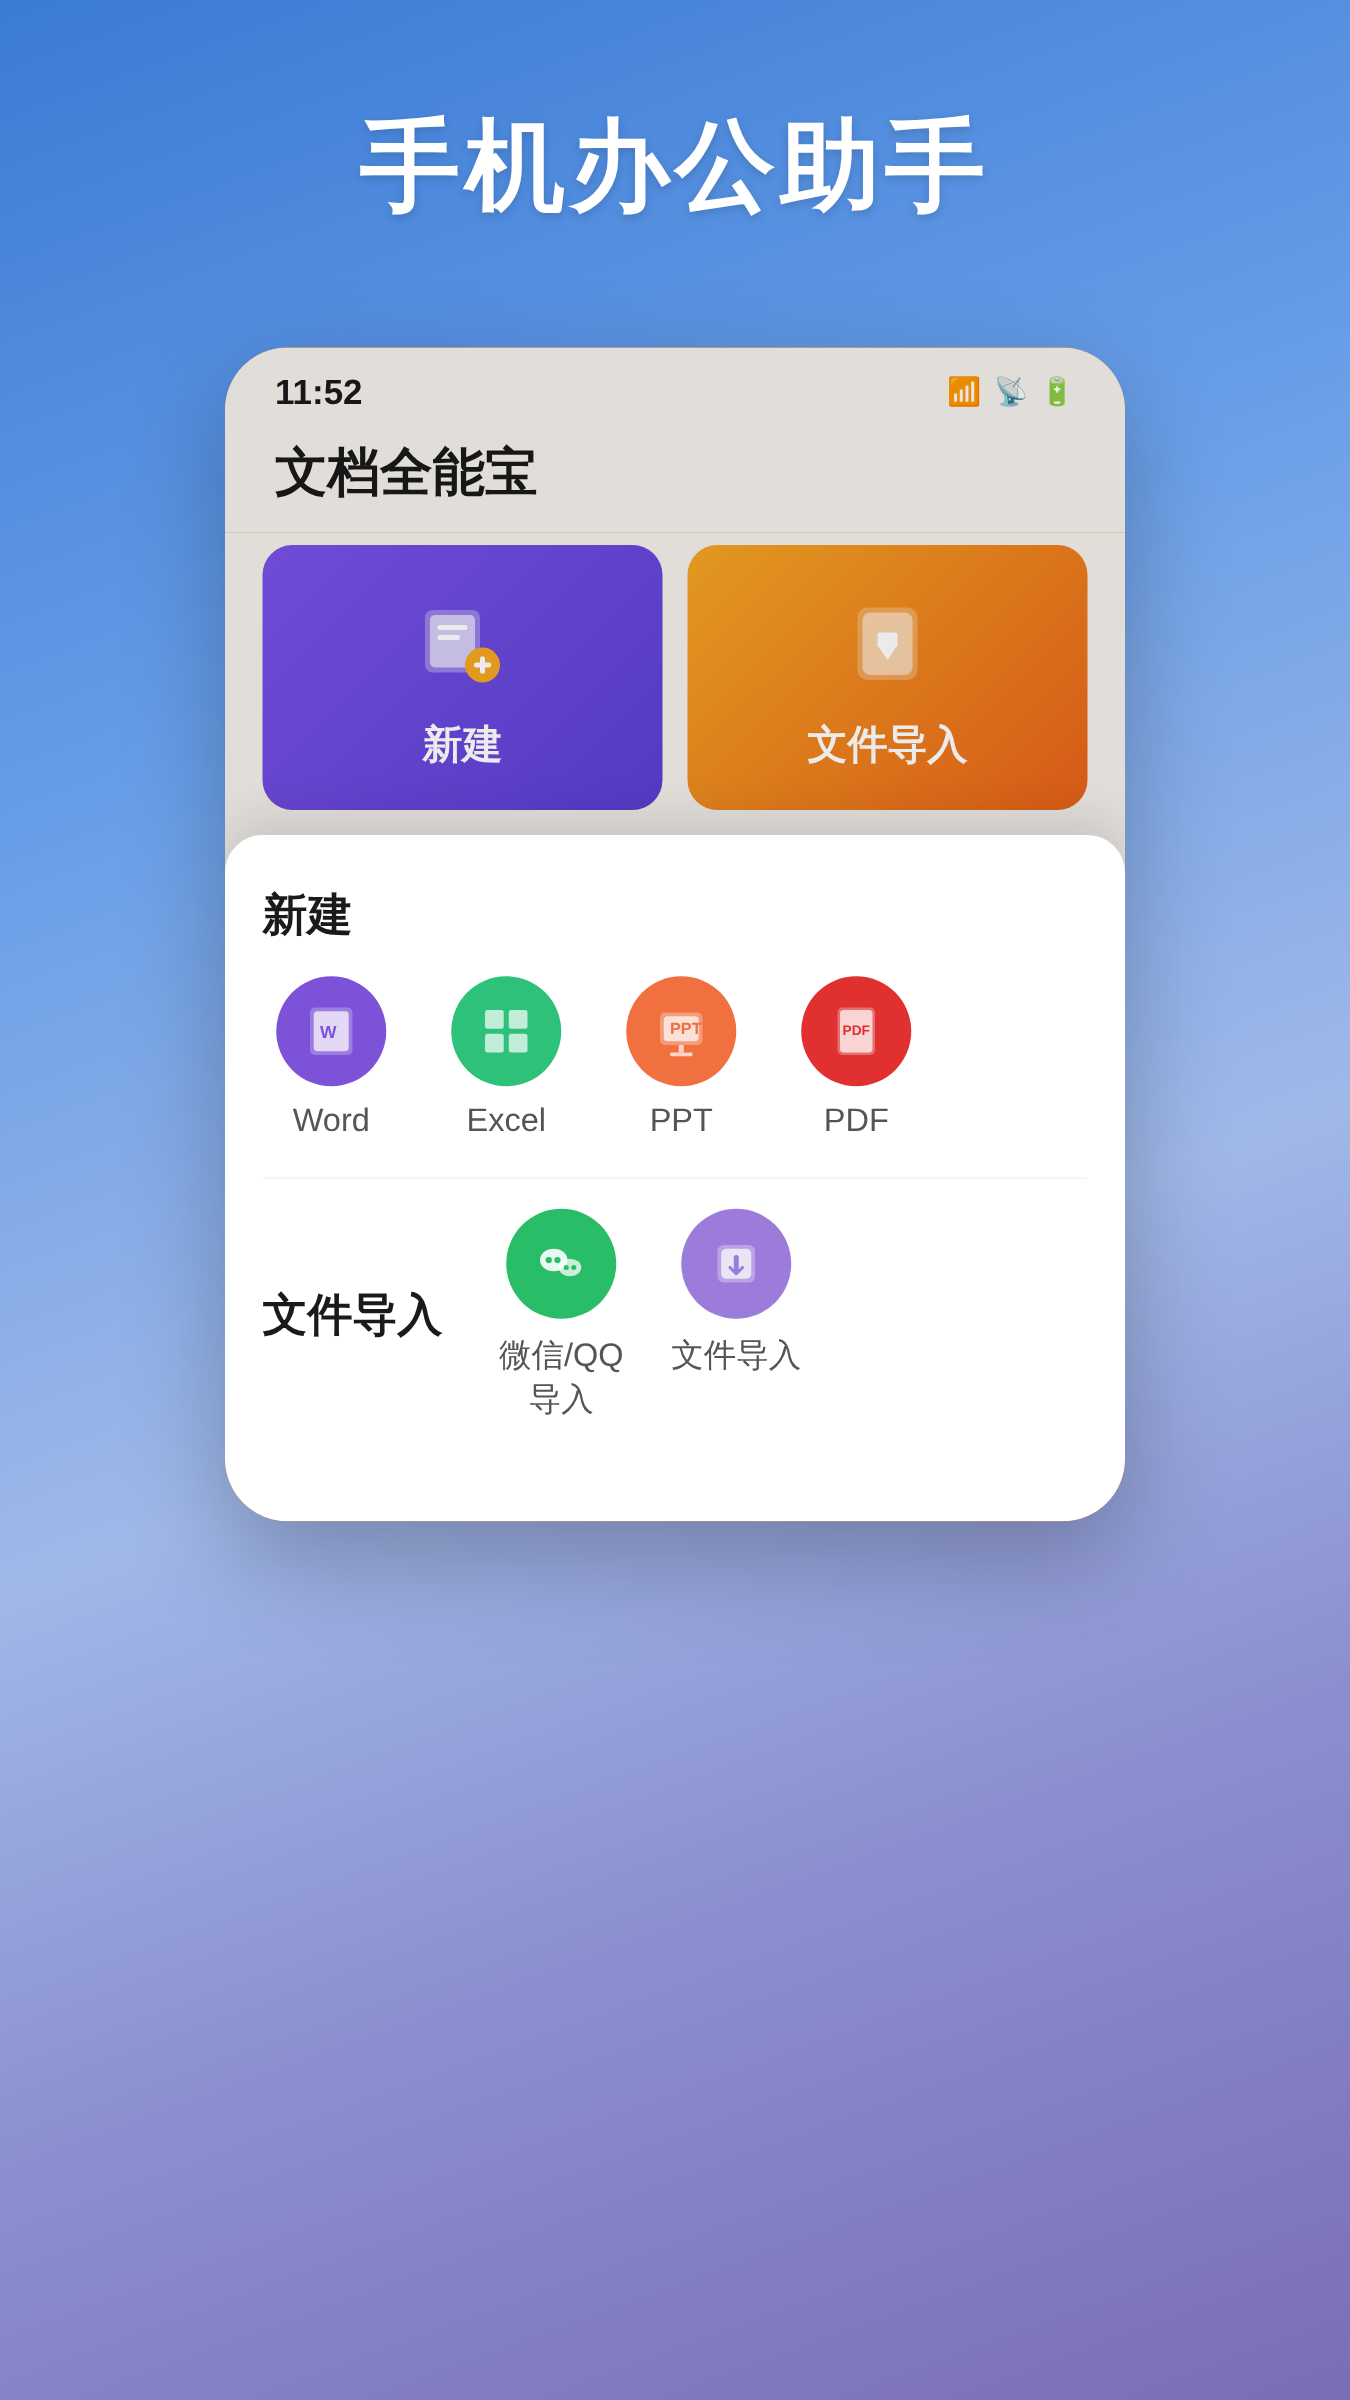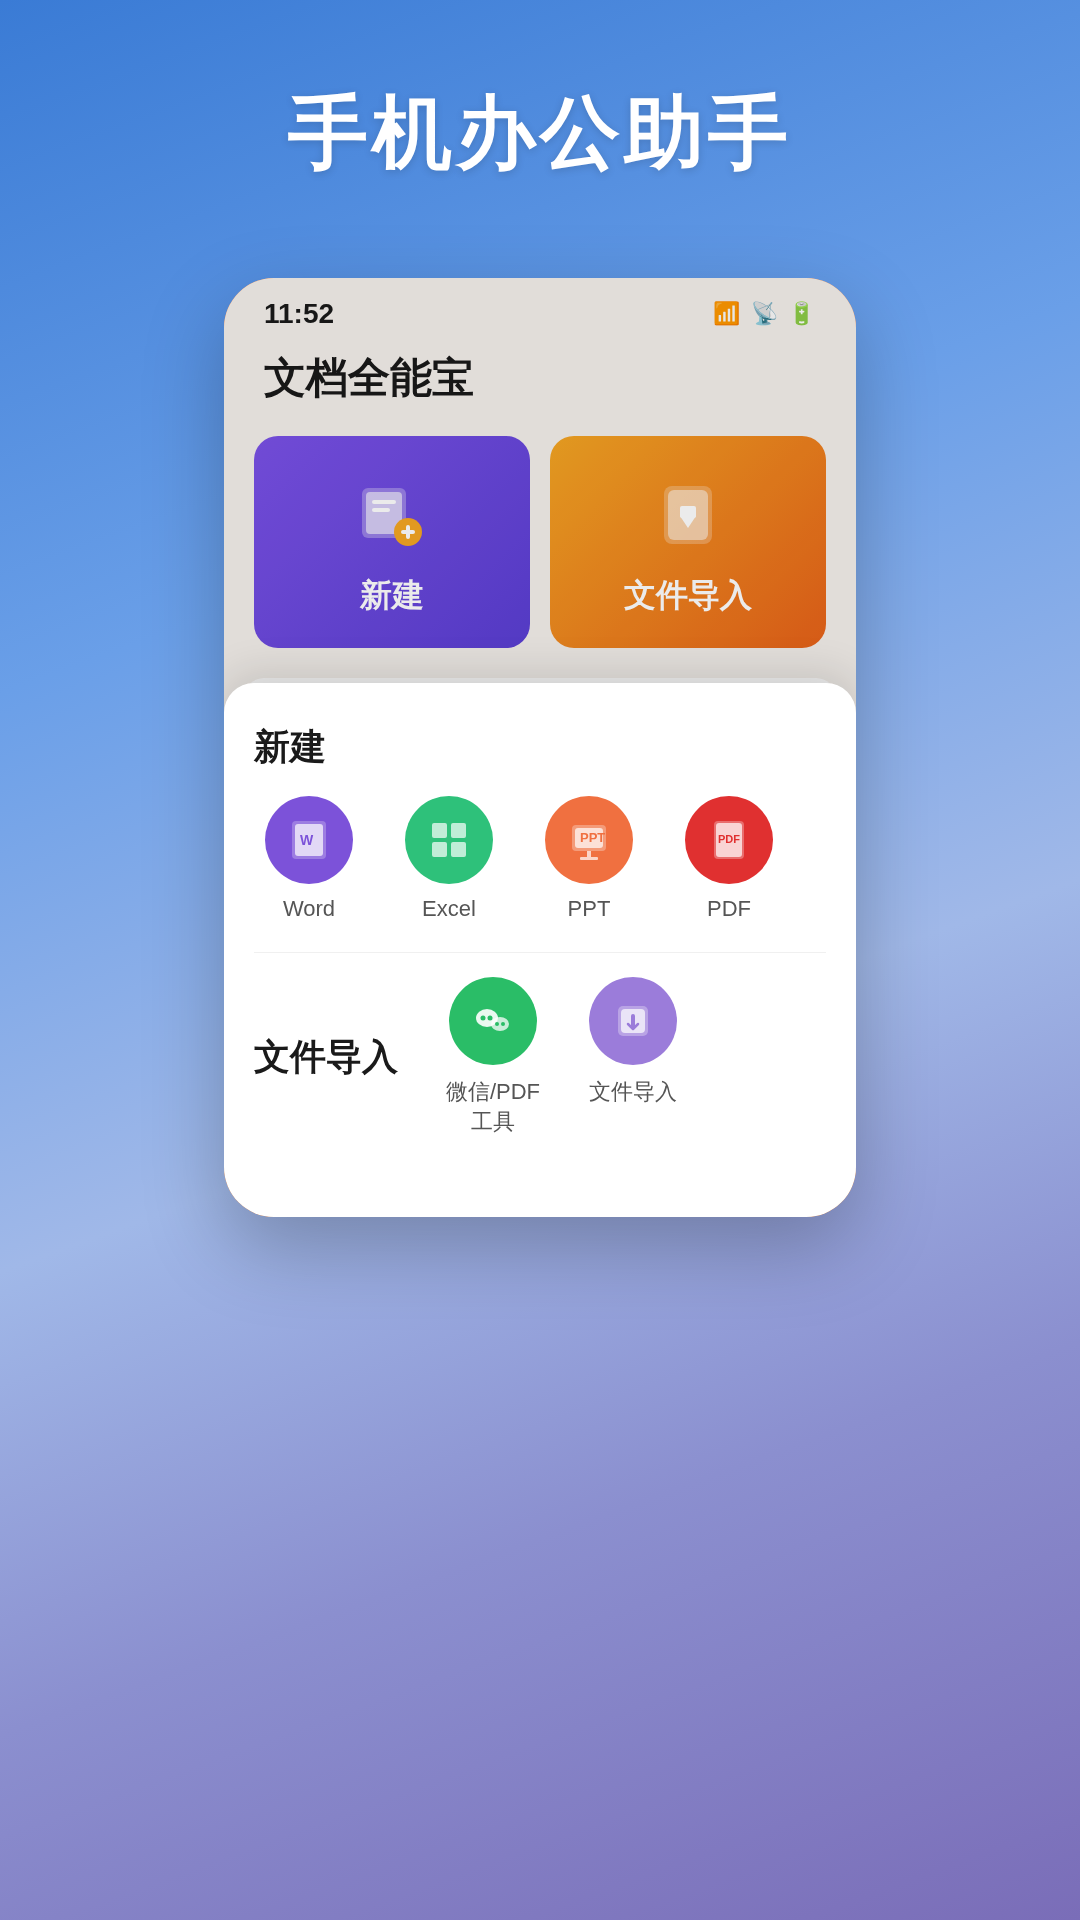--- a/index.html
+++ b/index.html
@@ -36,21 +36,21 @@
 
     .app-subtitle {
       font-size: 38px;
       color: rgba(255,255,255,0.9);
       font-weight: 400;
       letter-spacing: 2px;
     }
 
     
     .phone-mockup {
-      width: 632px;
+      width: 720px;
       background: #f97316;
       border-radius: 50px;
       overflow: hidden;
       box-shadow: 0 30px 80px rgba(0,0,0,0.25);
       margin-top: 30px;
       position: relative;
       z-index: 1;
     }
 
     
@@ -296,21 +296,21 @@
       align-items: center;
       justify-content: center;
     }
 
     .popup-icon-purple { background: #7c52d9; }
     .popup-icon-green { background: #2ec17a; }
     .popup-icon-orange { background: #f07040; }
     .popup-icon-red { background: #e03030; }
 
     .popup-item-label {
-      font-size: 22px;
+      font-size: 26px;
       color: #555;
       text-align: center;
     }
 
     .popup-divider {
       height: 1px;
       background: #f0f0f0;
       margin: 10px 0 24px;
     }
 
@@ -508,21 +508,21 @@
               <div class="popup-icon-circle popup-icon-teal">
                 <svg width="50" height="50" viewBox="0 0 50 50" fill="none">
                   <ellipse cx="19" cy="22" rx="11" ry="9" fill="rgba(255,255,255,0.9)"></ellipse>
                   <circle cx="15" cy="22" r="2.5" fill="#2abd67"></circle>
                   <circle cx="22" cy="22" r="2.5" fill="#2abd67"></circle>
                   <ellipse cx="32" cy="28" rx="9" ry="7" fill="rgba(255,255,255,0.75)"></ellipse>
                   <circle cx="29" cy="28" r="2" fill="#2abd67"></circle>
                   <circle cx="35" cy="28" r="2" fill="#2abd67"></circle>
                 </svg>
               </div>
-              <span class="popup-item-label">微信/PDF工具</span>
+              <span class="popup-item-label">微信/QQ导入</span>
             </div>
 
             <div class="popup-item">
               <div class="popup-icon-circle popup-icon-lavender">
                 <svg width="50" height="50" viewBox="0 0 50 50" fill="none">
                   <rect x="10" y="10" width="30" height="30" rx="5" fill="rgba(255,255,255,0.3)"></rect>
                   <rect x="13" y="13" width="24" height="24" rx="4" fill="rgba(255,255,255,0.7)"></rect>
                   <path d="M20 28 L25 33 L30 28" stroke="#9b7cda" stroke-width="2.5" stroke-linecap="round" stroke-linejoin="round"></path>
                   <rect x="23" y="18" width="4" height="14" rx="2" fill="#9b7cda"></rect>
                 </svg>

